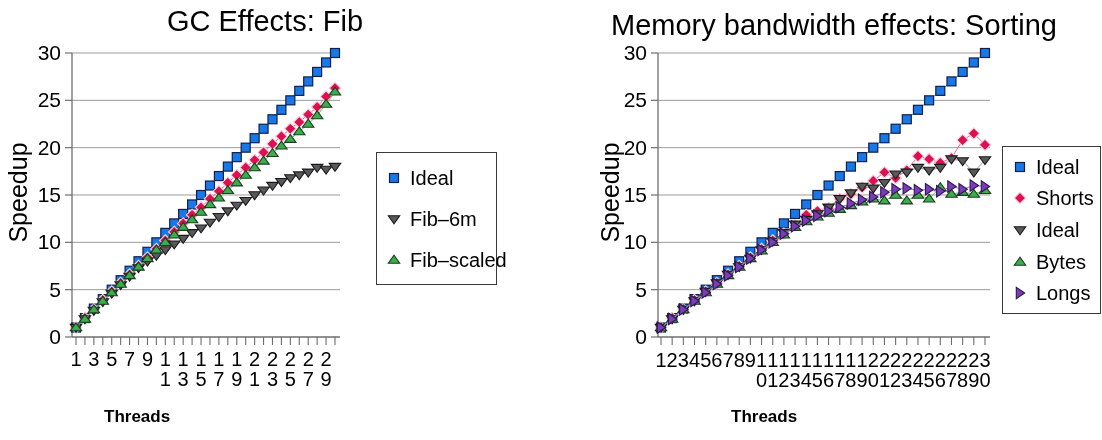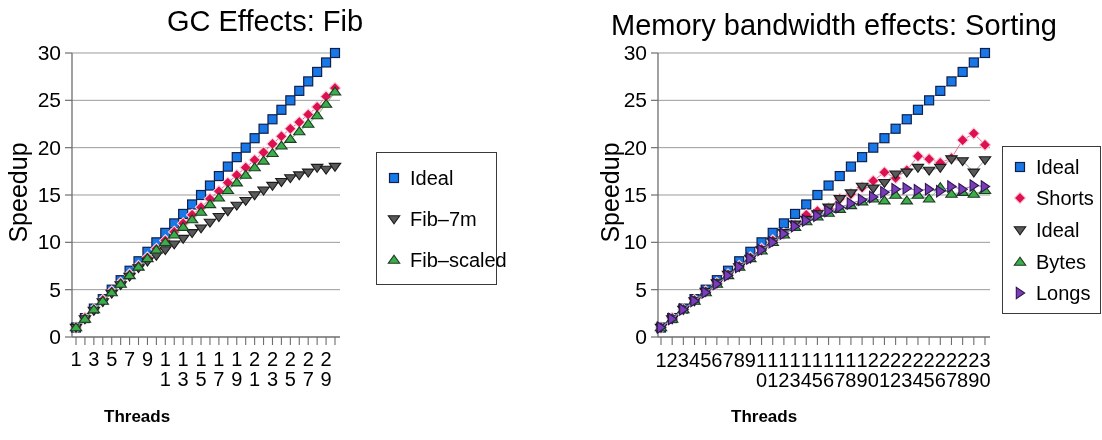--- a/index.html
+++ b/index.html
@@ -250,21 +250,21 @@
             </svg>
           </span>
         <span class="lt">Ideal</span>
       </div>
       <div class="li">
         <span class="mk">
             <svg width="14" height="14">
               <path d="M1.2999999999999998,3.8 L12.7,3.8 L7,11.7 Z" fill="#58595b" stroke="#1a1a1a" stroke-width="1.1"></path>
             </svg>
           </span>
-        <span class="lt">Fib–7m</span>
+        <span class="lt">Fib–6m</span>
       </div>
       <div class="li">
         <span class="mk">
             <svg width="14" height="14">
               <path d="M1.2999999999999998,10.2 L12.7,10.2 L7,2.3 Z" fill="#3aae49" stroke="#203a24" stroke-width="1.1"></path>
             </svg>
           </span>
         <span class="lt">Fib–scaled</span>
       </div>
     </div>

